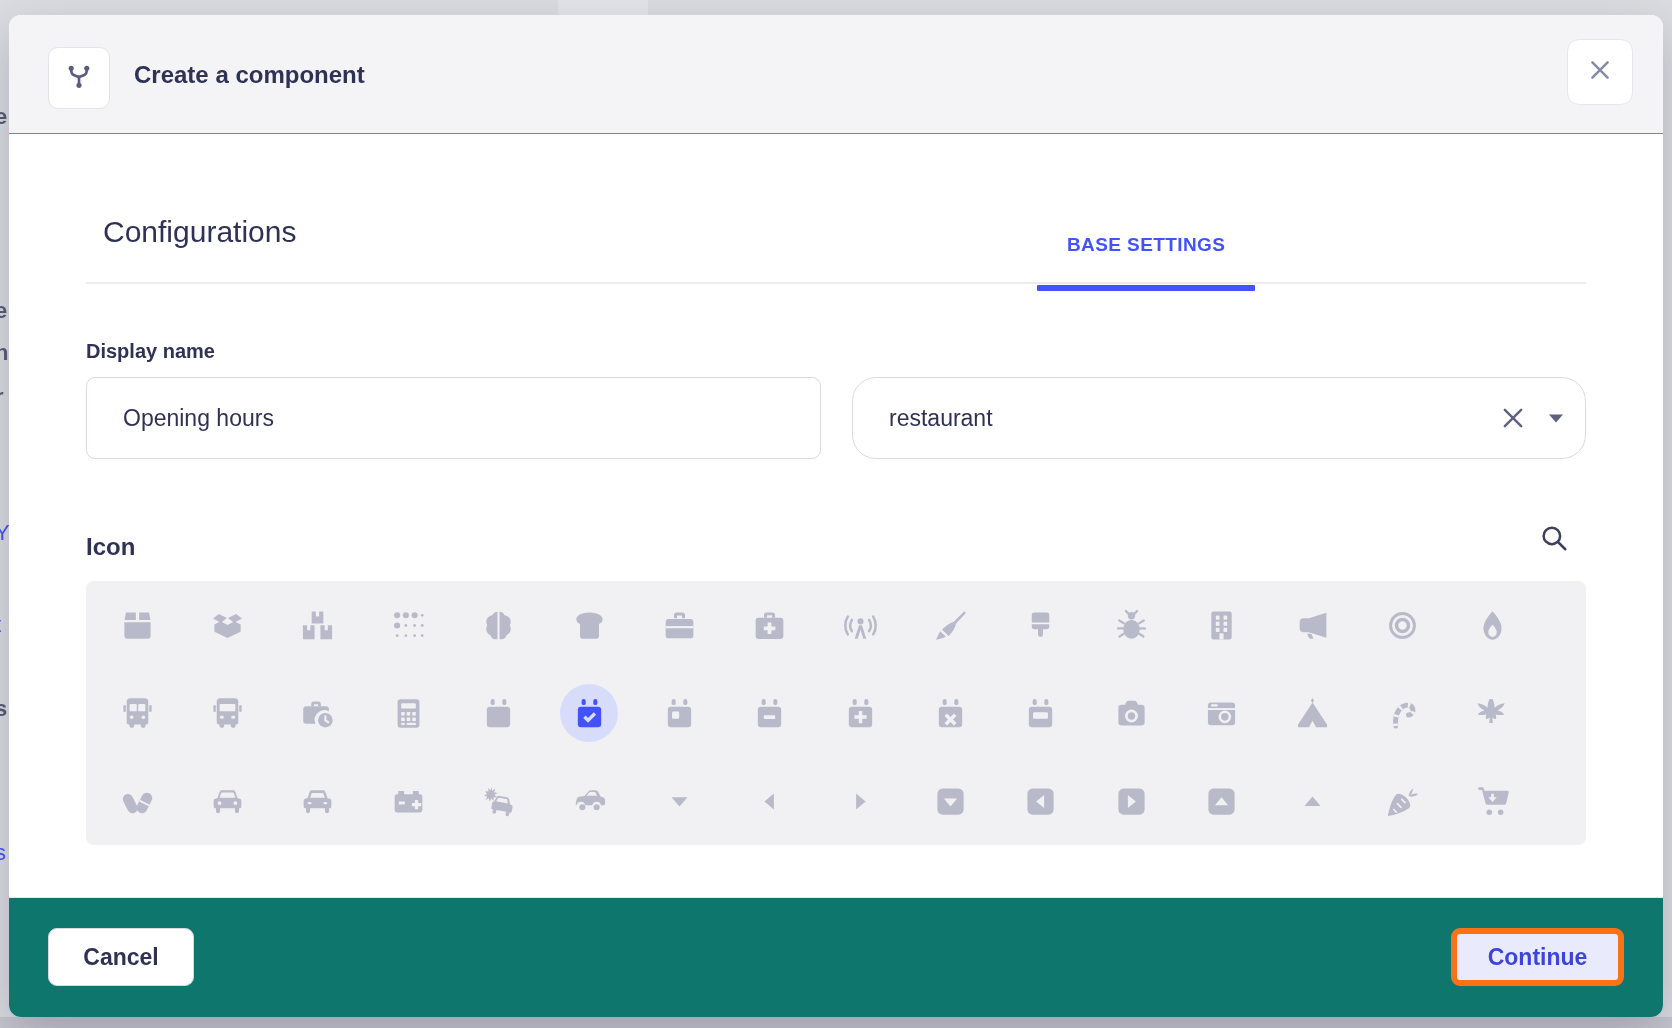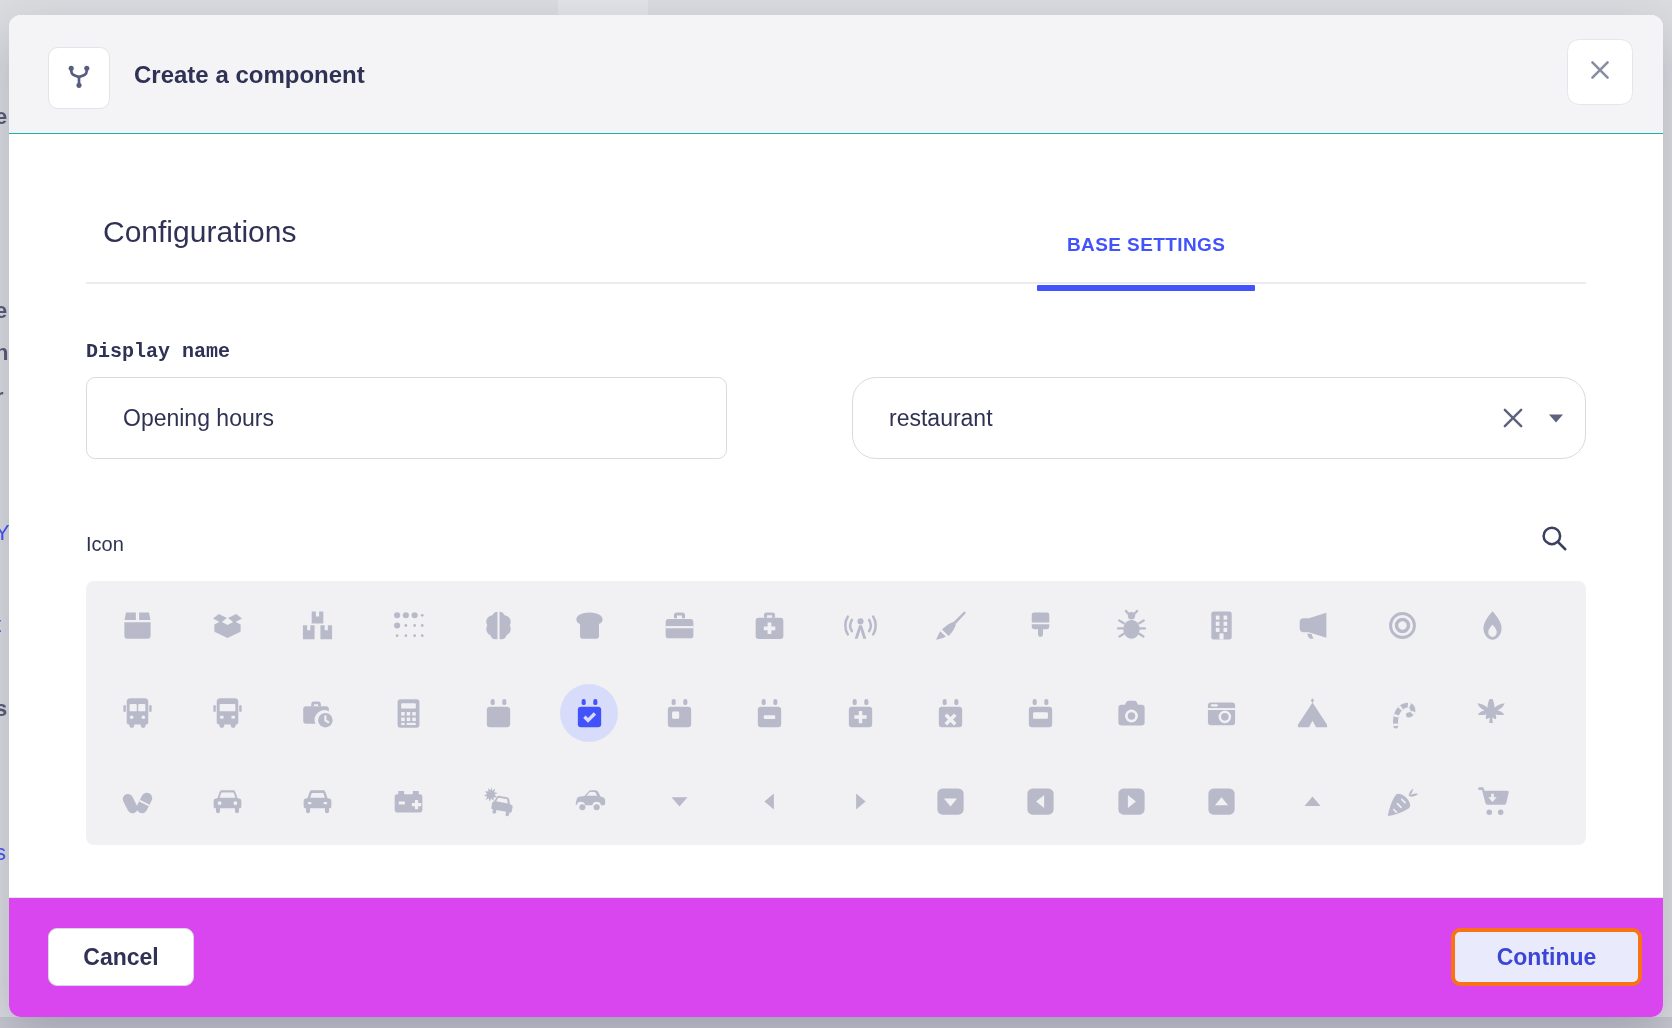--- a/index.html
+++ b/index.html
@@ -31,47 +31,47 @@
 
   .section-title{position:absolute;left:94px;top:200px;font-size:30px;font-weight:normal;color:var(--navy);}
   .tabs-divider{position:absolute;left:77px;top:267px;width:1500px;height:2px;background:#ECECF0;}
   .tabs{position:absolute;left:1028px;top:190px;display:flex;}
   .tab{position:relative;height:79px;display:flex;align-items:center;justify-content:center;
     padding:0 30px;font-size:19px;font-weight:bold;letter-spacing:.4px;color:#63667E;cursor:pointer;white-space:nowrap;}
   .tab.active{color:var(--accent);}
   .tab.active::after{content:"";position:absolute;left:0;bottom:-7px;width:100%;height:6px;background:var(--accent);border-radius:1px;}
 
   .field-label{position:absolute;top:325px;font-size:20px;font-weight:bold;color:var(--navy);}
-  .lbl-display{left:77px;font-family:Liberation Mono, monospace;} .lbl-category{left:843px;}
+  .lbl-display{left:77px;} .lbl-category{left:843px;}
   .text-input{position:absolute;top:362px;height:82px;border:1px solid var(--border);border-radius:9px;
     background:#fff;font-size:23px;color:var(--navy);padding:0 36px;outline:none;font-family:"Liberation Sans",sans-serif;}
-  .inp-display{left:77px;width:641px;}
+  .inp-display{left:77px;width:735px;}
   .inp-category{left:843px;width:734px;padding-right:120px;border-radius:24px;}
   .sel-clear{position:absolute;left:1490px;top:389px;width:28px;height:28px;cursor:pointer;}
   .sel-caret{position:absolute;left:1538px;top:395px;width:18px;height:16px;cursor:pointer;}
 
-  .icon-label{position:absolute;left:77px;top:518px;font-size:20px;font-weight:normal;color:var(--navy);}
+  .icon-label{position:absolute;left:77px;top:518px;font-size:24px;font-weight:bold;color:var(--navy);}
   .search-btn{position:absolute;left:1530px;top:508px;width:34px;height:34px;cursor:pointer;}
   .search-btn svg{width:30px;height:30px;}
 
   .icon-panel{position:absolute;left:77px;top:566px;width:1500px;height:264px;background:var(--panel);border-radius:8px;
     display:grid;grid-template-columns:repeat(16,1fr);grid-auto-rows:88px;padding:0 48px 0 6px;}
   .cell{position:relative;display:flex;align-items:center;justify-content:center;cursor:pointer;color:var(--icon-gray);}
   .cell svg{width:35px;height:35px;fill:currentColor;position:relative;z-index:1;}
   .cell .cut{fill:var(--panel);stroke:none;}
   .cell .cut-stroke{stroke:var(--panel);fill:none;}
   .cell.selected{color:var(--accent);}
   .cell.selected::before{content:"";position:absolute;width:58px;height:58px;border-radius:50%;background:var(--sel-bg);}
   .cell.selected .cut{fill:var(--sel-bg);}
 
-  .modal-footer{position:absolute;left:0;bottom:0;width:100%;height:120px;background:#d946ef;border-top:1px solid #E7E7EB;}
+  .modal-footer{position:absolute;left:0;bottom:0;width:100%;height:120px;background:#0f766e;border-top:1px solid #E7E7EB;}
   .btn{position:absolute;top:30px;height:58px;border-radius:9px;font-size:23px;font-weight:bold;
     display:flex;align-items:center;justify-content:center;cursor:pointer;font-family:"Liberation Sans",sans-serif;}
   .btn-cancel{left:39px;width:146px;background:#fff;border:1px solid #D8D8E0;color:var(--navy);}
-  .btn-continue{left:1442px;width:191px;background:#E9EBFC;border:4px solid #f97316;color:var(--cont-text);}
+  .btn-continue{left:1442px;width:173px;background:#E9EBFC;border:6px solid #f97316;color:var(--cont-text);}
 </style>
 </head>
 <body>
 
 <div class="bg-edge" id="bg-edge">
     <span style="top: 104px;">e</span>
     <span style="top: 298px;">e</span>
     <span style="top: 340px;">n</span>
     <span style="top: 384px;">r</span>
     <span class="accent" style="top: 520px;">Y</span>

